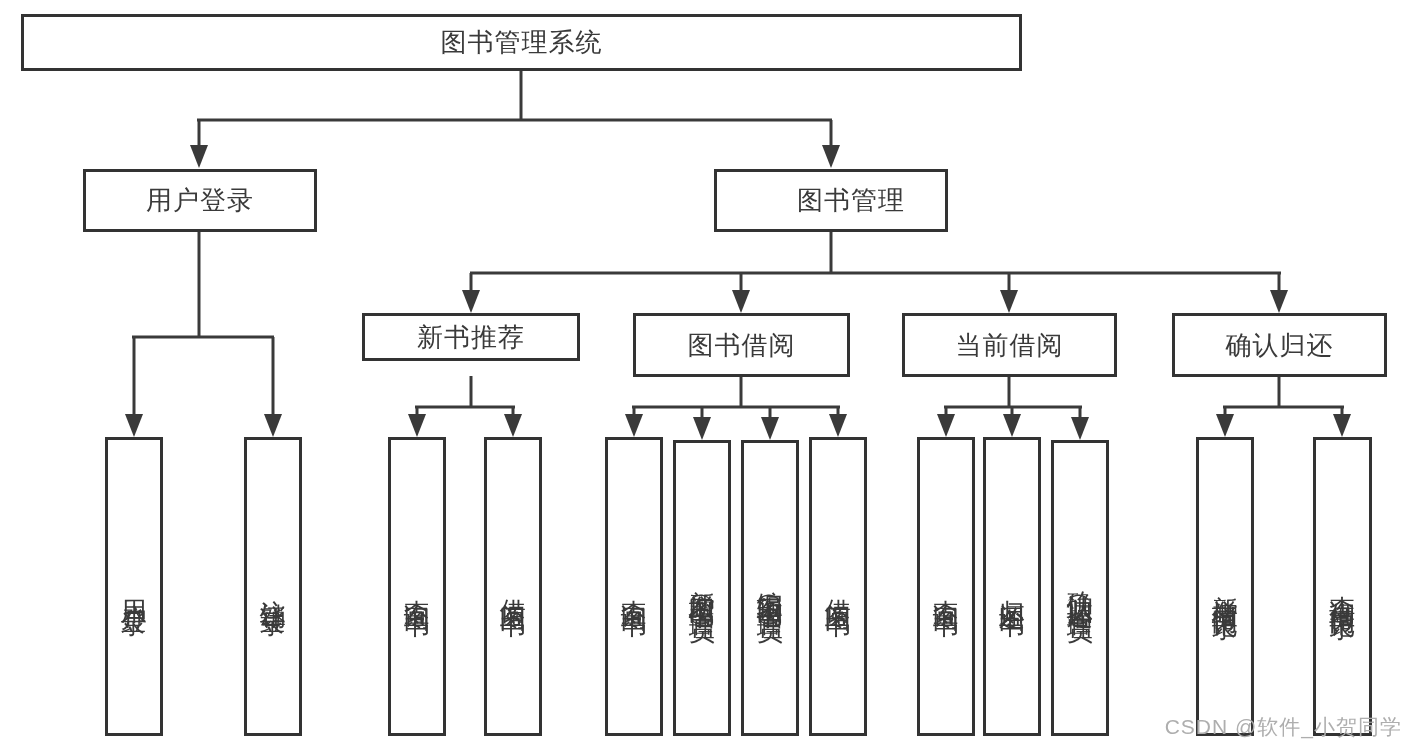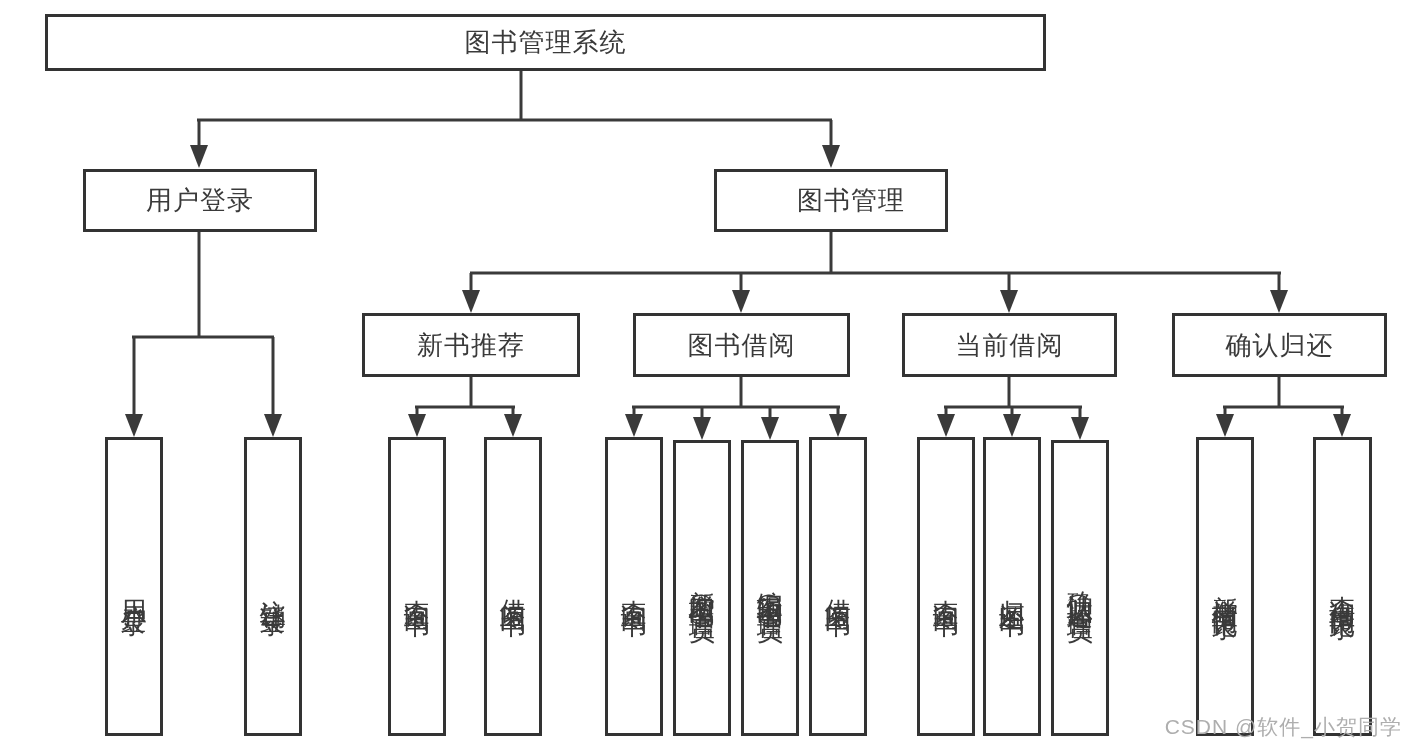--- a/index.html
+++ b/index.html
@@ -131,32 +131,32 @@
       <path d="M761 417 H779 L770 440 Z"></path>
       <path d="M829 414 H847 L838 437 Z"></path>
       <path d="M937 414 H955 L946 437 Z"></path>
       <path d="M1003 414 H1021 L1012 437 Z"></path>
       <path d="M1071 417 H1089 L1080 440 Z"></path>
       <path d="M1216 414 H1234 L1225 437 Z"></path>
       <path d="M1333 414 H1351 L1342 437 Z"></path>
     </g>
   </svg>
 
-  <div class="node" style="left:21px; top:14px; width:1001px; height:57px;margin-left:24px;">
+  <div class="node" style="left:21px; top:14px; width:1001px; height:57px;">
     <span class="hlabel">图书管理系统</span>
   </div>
 
   <div class="node" style="left:83px; top:169px; width:234px; height:63px;">
     <span class="hlabel">用户登录</span>
   </div>
   <div class="node" style="left:714px; top:169px; width:234px; height:63px;padding-left:40px;">
     <span class="hlabel">图书管理</span>
   </div>
 
-  <div class="node" style="left:362px; top:313px; width:218px; height:64px;">
+  <div class="node" style="left:362px; top:313px; width:218px; height:48px;">
     <span class="hlabel">新书推荐</span>
   </div>
   <div class="node" style="left:902px; top:313px; width:215px; height:64px;">
     <span class="hlabel">当前借阅</span>
   </div>
   <div class="node" style="left:633px; top:313px; width:217px; height:64px;">
     <span class="hlabel">图书借阅</span>
   </div>
   <div class="node" style="left:1172px; top:313px; width:215px; height:64px;">
     <span class="hlabel">确认归还</span>

